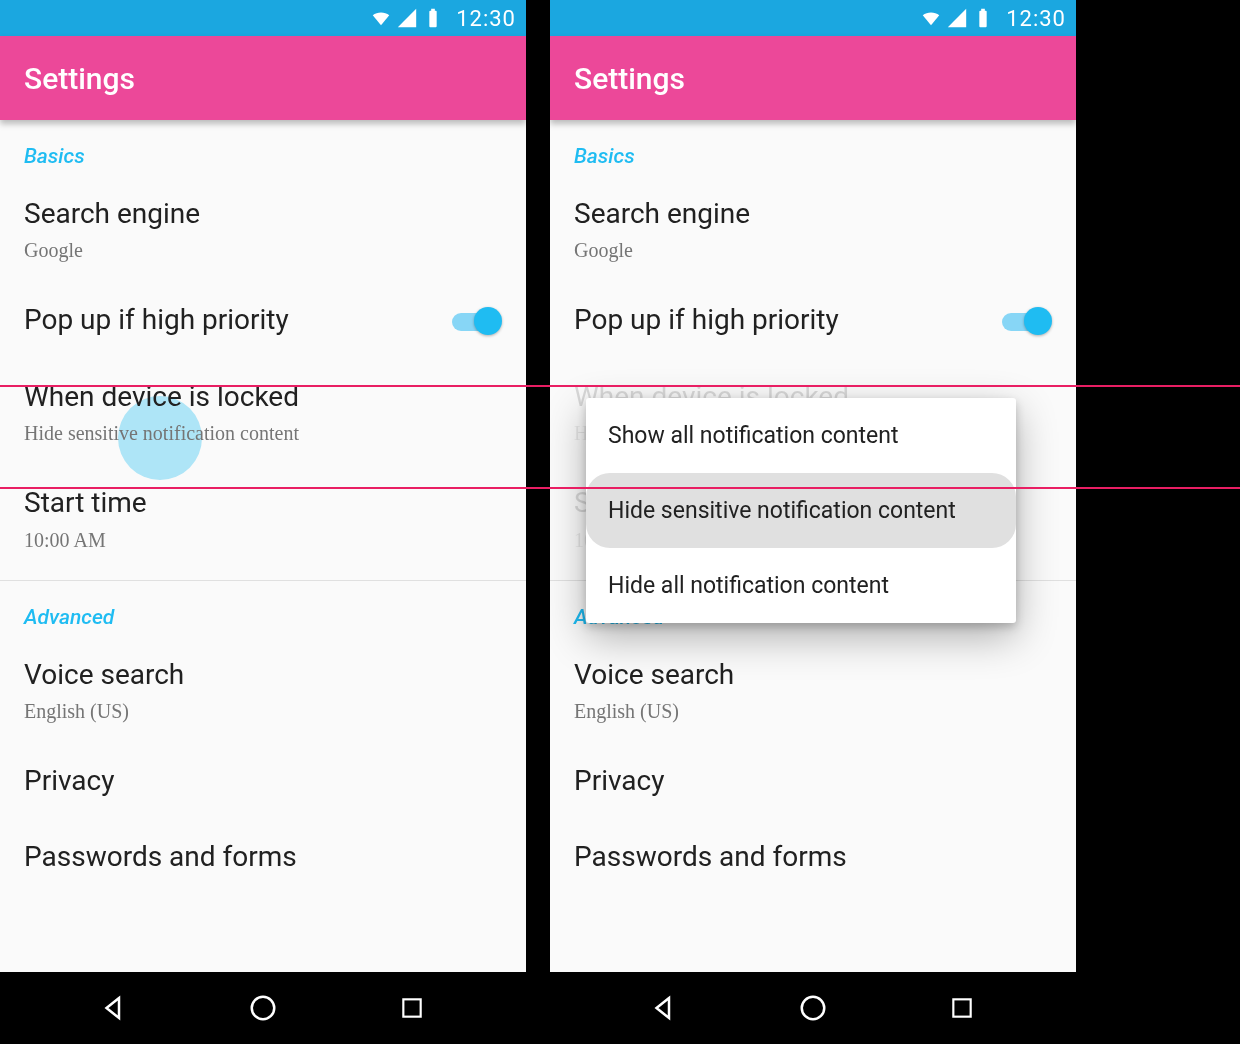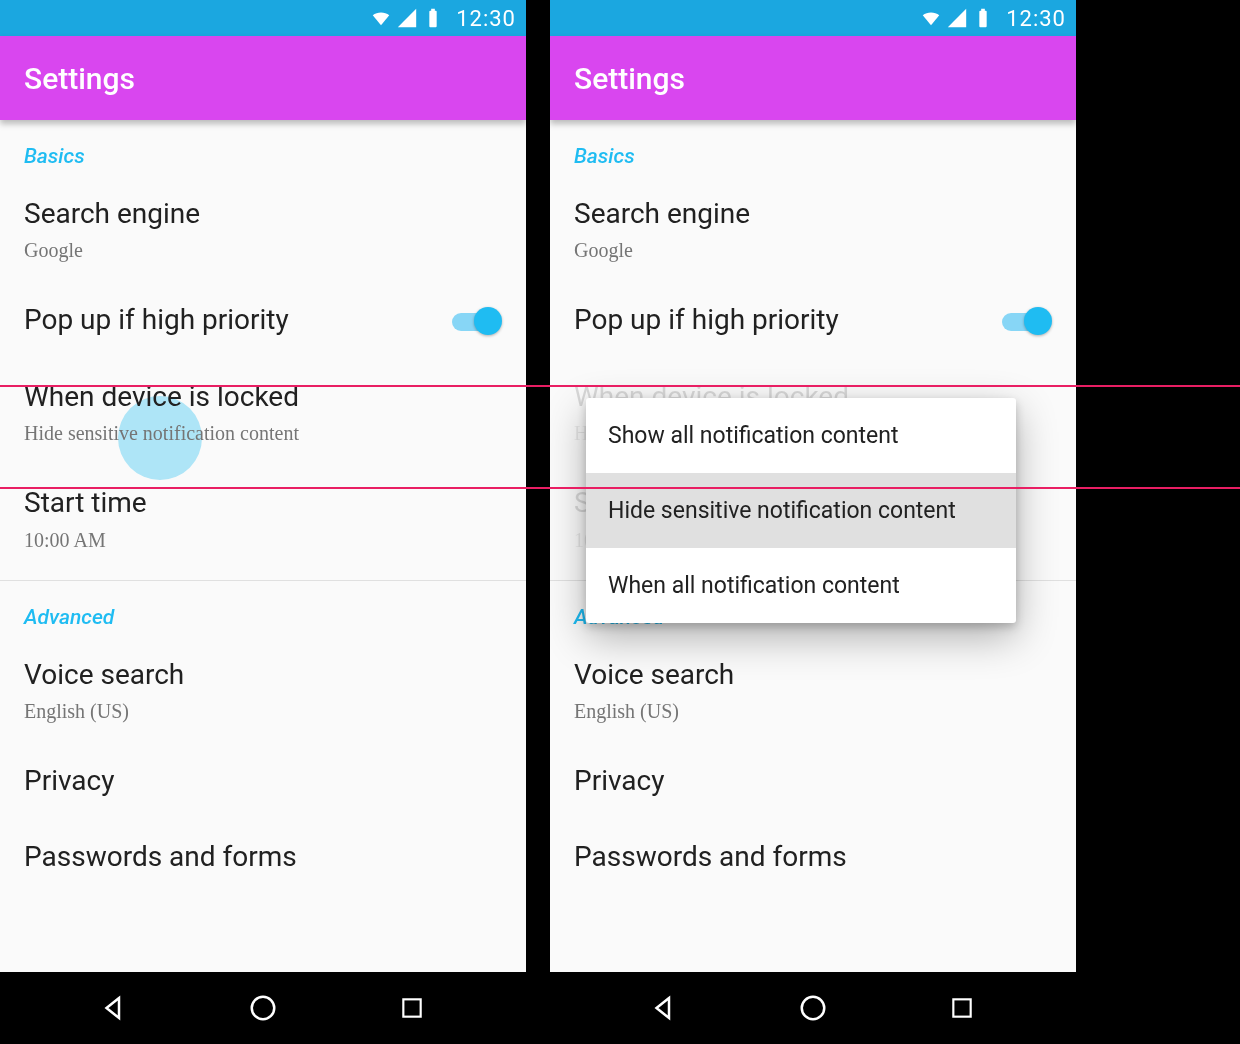--- a/index.html
+++ b/index.html
@@ -39,21 +39,21 @@
     color: #fff;
     font-size: 22px;
     letter-spacing: 1px;
   }
   .status-bar .icons { display: flex; align-items: center; gap: 4px; }
   .icon-svg { width: 22px; height: 22px; display:block; }
   .battery-wrap { display:flex; align-items:center; gap:2px; }
   .time { margin-left: 8px; font-weight: 400; }
   .app-bar {
     height: 84px;
-    background: #d946ef;
+    background: #ec4899;
     color: #fff;
     display: flex;
     align-items: center;
     padding: 0 24px;
     font-size: 30px;
     font-weight: 500;
     box-shadow: 0 4px 6px rgba(0,0,0,0.25);
     position: relative;
     z-index: 2;
   }
@@ -151,20 +151,21 @@
     box-shadow: 0 14px 40px rgba(0,0,0,0.3), 0 4px 10px rgba(0,0,0,0.2);
     z-index: 10;
   }
   .dialog-item {
     padding: 24px 22px;
     font-size: 23px;
     color: #212121;
     cursor: pointer;
     white-space: nowrap;
     overflow: hidden;
+    border-radius: 24px;
   }
   .dialog-item.selected {
     background: #e0e0e0;
   }
   
   .global-line {
     position: absolute;
     left: 0; width: 1240px;
     height: 2px;
     background: #e91e63;
@@ -359,21 +360,21 @@
 
       <div class="list-item" style="padding-bottom:0;">
         <div class="texts">
           <div class="primary-text">Passwords and forms</div>
         </div>
       </div>
 
       <div class="dialog">
         <div class="dialog-item">Show all notification content</div>
         <div class="dialog-item selected">Hide sensitive notification content</div>
-        <div class="dialog-item">When all notification content</div>
+        <div class="dialog-item">Hide all notification content</div>
       </div>
     </div>
 
     <div class="nav-bar">
       <div class="nav-icon">
         <svg viewBox="0 0 24 24" width="30" height="30">
             <path fill="none" stroke="#fff" stroke-width="2" d="M16 4 L6 12 L16 20 Z"></path>
           </svg>
       </div>
       <div class="nav-icon">

